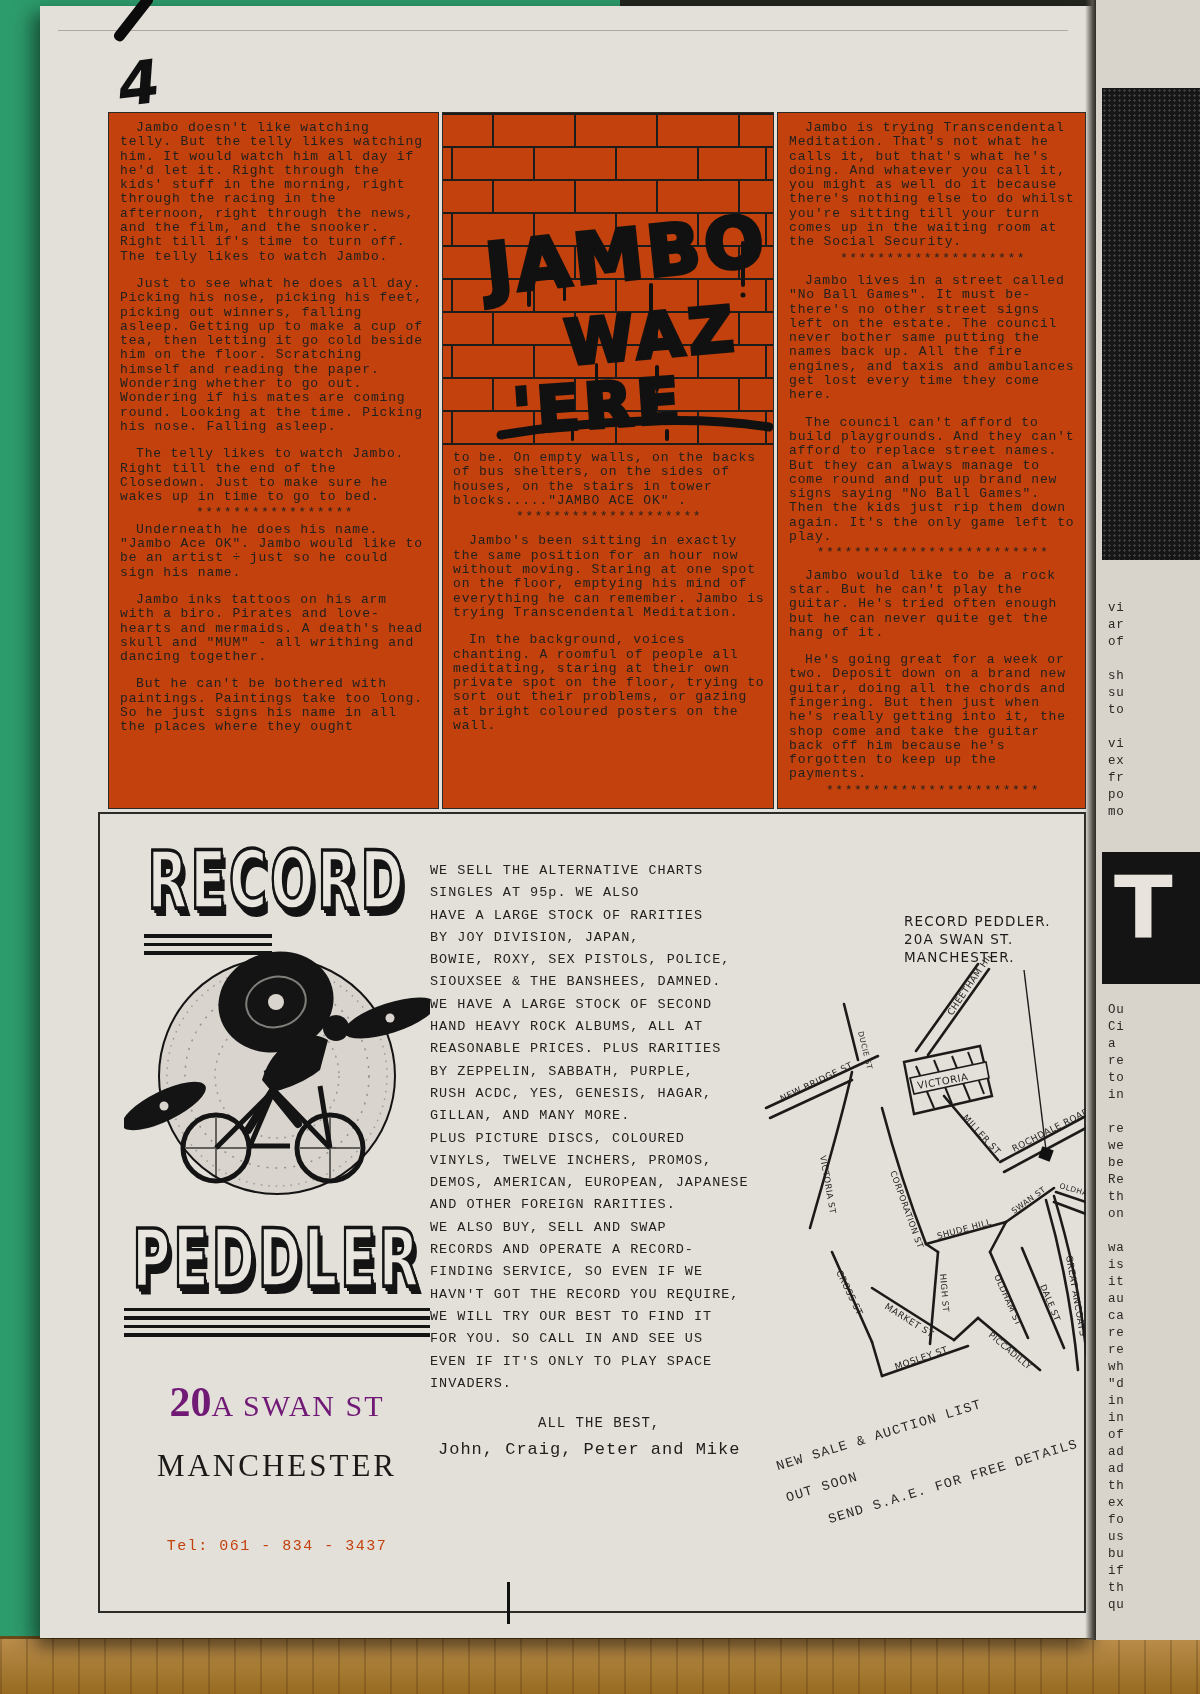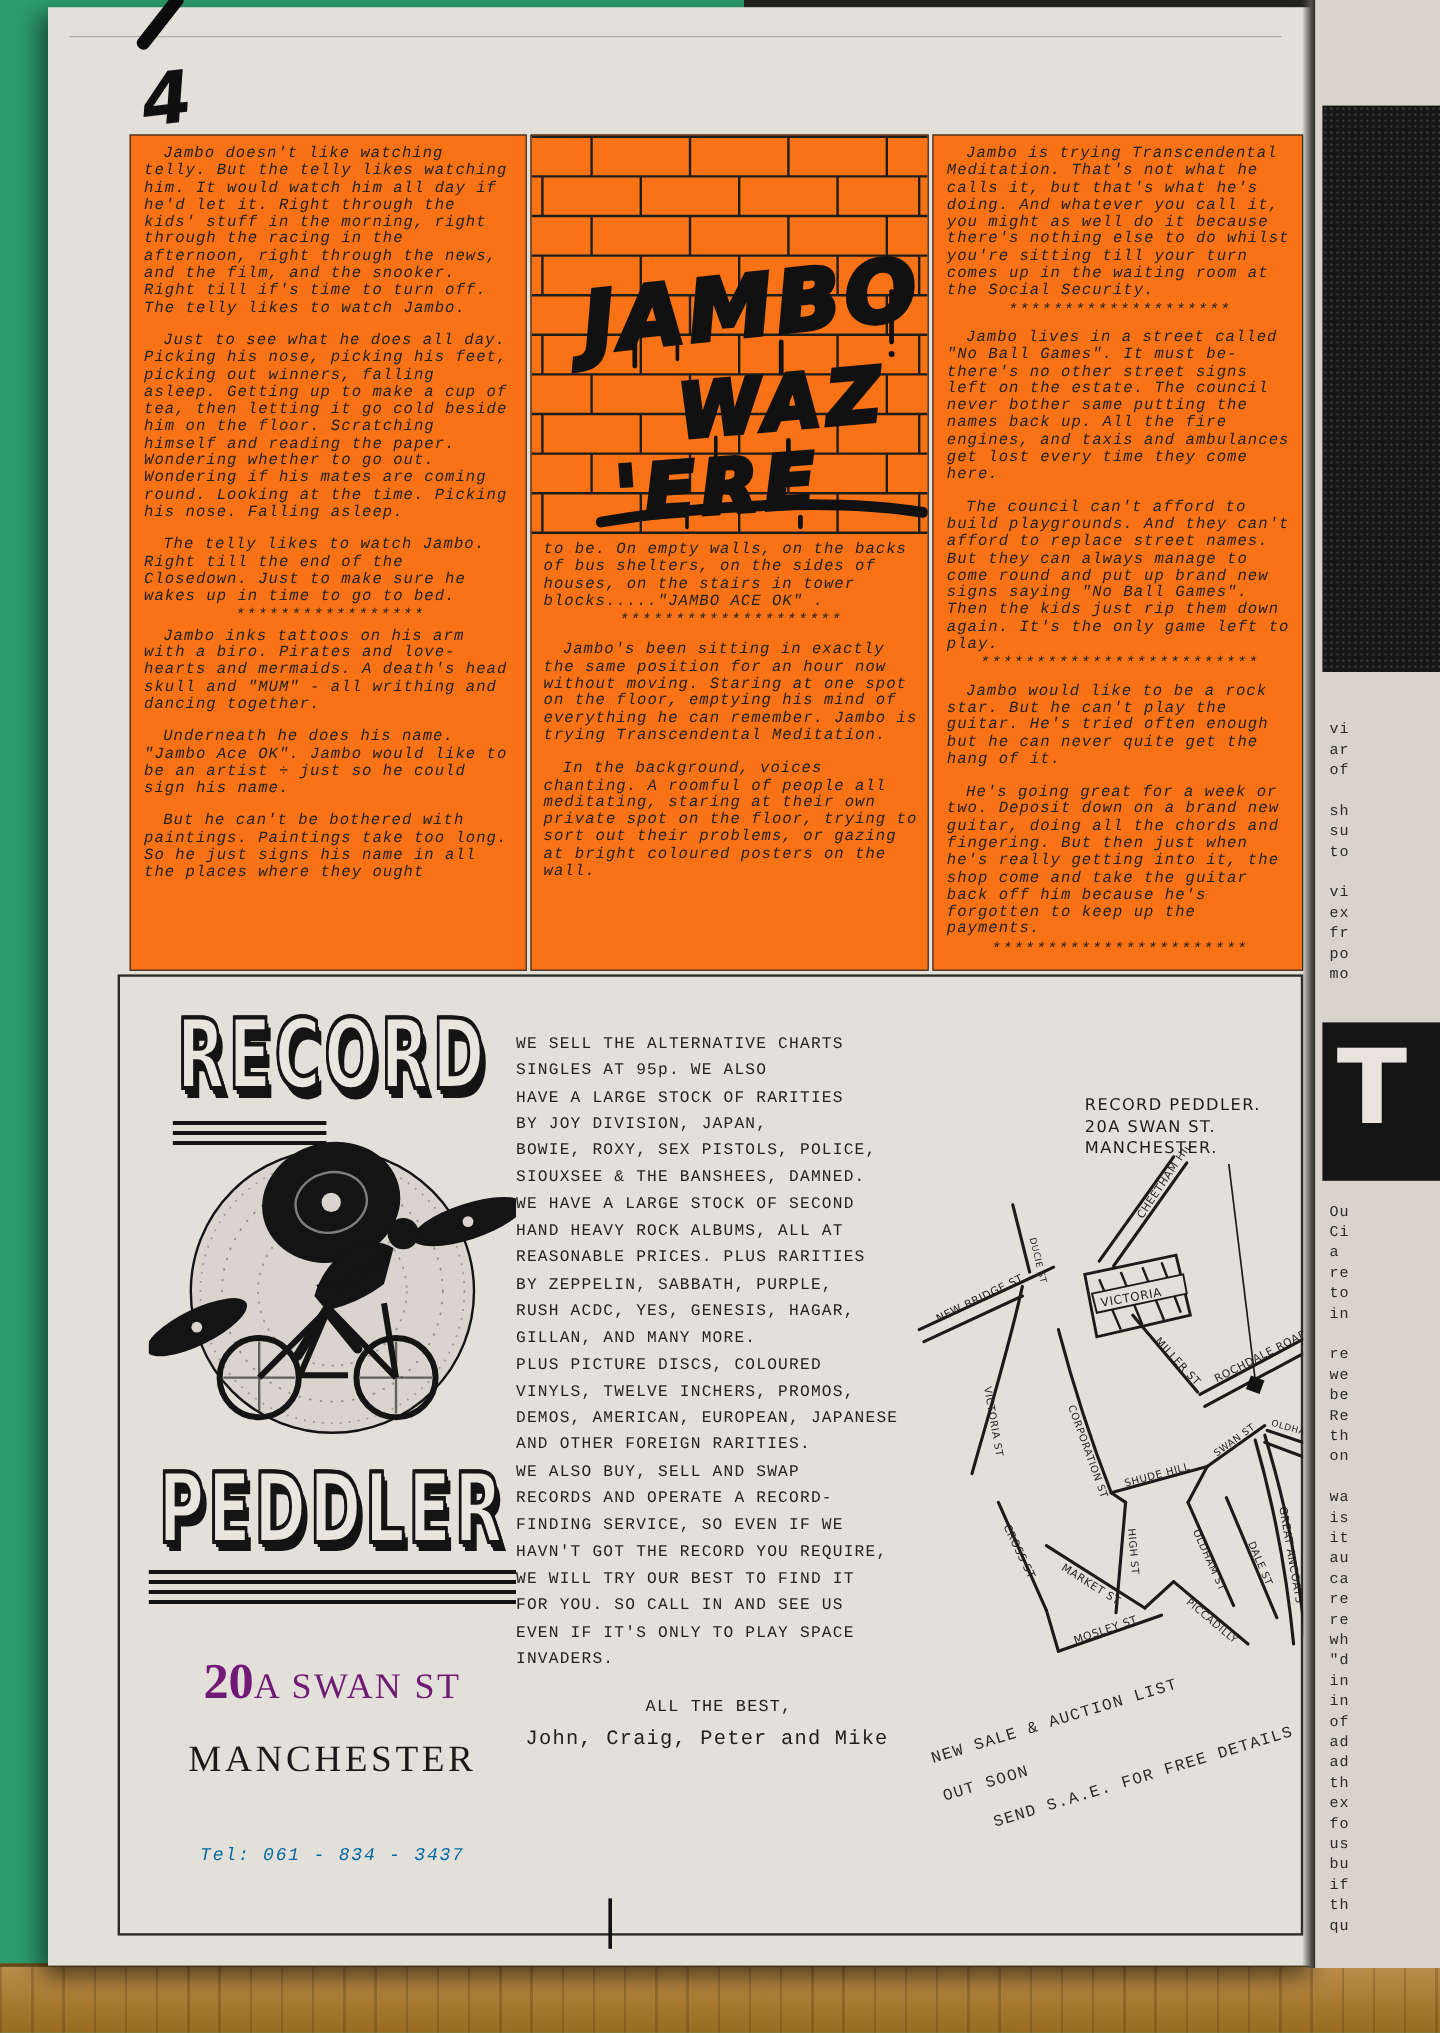--- a/index.html
+++ b/index.html
@@ -30,21 +30,21 @@
     box-shadow:-10px 6px 18px rgba(0,0,0,.35), 0 10px 14px rgba(0,0,0,.3);
   }
   .crease{position:absolute;left:18px;top:24px;width:1010px;height:0;border-top:1.5px solid #97918a;opacity:.7;}
   .page-num{
     position:absolute;left:78px;top:42px;
     font-family:"DejaVu Sans",sans-serif;font-weight:bold;font-style:italic;
     font-size:60px;color:#101010;transform:rotate(-7deg);
   }
   
   .article{position:absolute;left:68px;top:106px;display:flex;gap:3px;}
-  .colbox{border:1.6px solid #2b2b28;background:#f97316;font-style:italic;}
+  .colbox{border:1.6px solid #2b2b28;background:#c2410c;}
   .col1{width:310px;padding:8px 8px 10px 11px;}
   .col2{width:312px;padding:0 8px 10px 10px;}
   .col3{width:288px;padding:8px 8px 10px 11px;}
   .tw{font-size:13px;line-height:14.3px;letter-spacing:.85px;color:#23211e;}
   .tw p{margin:0 0 13px 0;text-indent:16px;white-space:normal;}
   .tw p.noindent{text-indent:0;}
   .tw p.last{margin-bottom:0;}
   .stars{ text-align:center;letter-spacing:1.5px;margin:-6px 0 7px 0;font-size:13px;}
   
   .graffiti{display:block;margin:0 -8px 6px -10px;}
@@ -65,21 +65,21 @@
   .speed{background:repeating-linear-gradient(180deg,#141414 0 3.5px,transparent 3.5px 8.5px);}
   .speed-left{position:absolute;left:28px;top:112px;width:128px;height:21px;}
   .speed-bottom{position:absolute;left:8px;top:486px;width:306px;height:30px;}
   .illo{position:absolute;left:8px;top:96px;}
   .addr{position:absolute;left:0;top:556px;width:100%;text-align:center;
     font-family:"Liberation Serif",serif;color:#701a75;font-size:30px;letter-spacing:2px;white-space:nowrap;}
   .addr b{font-size:42px;font-weight:bold;letter-spacing:0;}
   .city{position:absolute;left:0;top:626px;width:100%;text-align:center;
     font-family:"Liberation Serif",serif;font-size:31px;letter-spacing:3px;color:#1c1a18;}
   .tel{position:absolute;left:0;top:716px;width:100%;text-align:center;
-    font-size:15px;letter-spacing:1.5px;color:#0369a1;font-style:italic;}
+    font-size:15px;letter-spacing:1.5px;color:#c2410c;}
   .copy-col{position:absolute;left:330px;top:46px;width:340px;}
   .ad-copy{font-size:13.5px;line-height:22.3px;letter-spacing:1px;white-space:pre-line;color:#24221f;}
   .ad-closing{margin:20px 0 0 108px;font-size:14px;letter-spacing:1px;}
   .ad-signoff{margin:9px 0 0 8px;font-size:17px;letter-spacing:1px;}
   .map-col{position:absolute;left:656px;top:92px;width:330px;height:700px;}
   .map-ann{
     position:absolute;left:148px;top:6px;white-space:pre-line;
     font-family:"DejaVu Sans",sans-serif;font-size:13.5px;letter-spacing:1.2px;line-height:18px;color:#1d1b19;
   }
   .map-svg{position:absolute;left:0;top:50px;}
@@ -119,22 +119,22 @@
   <div class="crease"></div>
   <div class="page-num">4</div>
 
   <div class="article">
 
     <div class="colbox col1 tw">
       <p>Jambo doesn't like watching telly. But the telly likes watching him. It would watch him all day if he'd let it. Right through the kids' stuff in the morning, right through the racing in the afternoon, right through the news, and the film, and the snooker. Right till if's time to turn off. The telly likes to watch Jambo.</p>
       <p>Just to see what he does all day. Picking his nose, picking his feet, picking out winners, falling asleep. Getting up to make a cup of tea, then letting it go cold beside him on the floor. Scratching himself and reading the paper. Wondering whether to go out. Wondering if his mates are coming round. Looking at the time. Picking his nose. Falling asleep.</p>
       <p style="margin-bottom:2px;">The telly likes to watch Jambo. Right till the end of the Closedown. Just to make sure he wakes up in time to go to bed.</p>
       <div class="stars" style="margin:0 0 2px 0;">*****************</div>
+      <p>Underneath he does his name. "Jambo Ace OK". Jambo would like to be an artist ÷ just so he could sign his name.</p>
       <p>Jambo inks tattoos on his arm with a biro. Pirates and love-hearts and mermaids. A death's head skull and "MUM" - all writhing and dancing together.</p>
-      <p>Underneath he does his name. "Jambo Ace OK". Jambo would like to be an artist ÷ just so he could sign his name.</p>
       <p class="last">But he can't be bothered with paintings. Paintings take too long. So he just signs his name in all the places where they ought</p>
     </div>
 
     <div class="colbox col2 tw">
       <svg class="graffiti" width="330" height="332" viewBox="0 0 330 332">
         <path id="brick-path" stroke="#1c1c1a" stroke-width="2" fill="none" d="M0 1 H330 M0 34 H330 M0 67 H330 M0 100 H330 M0 133 H330 M0 166 H330 M0 199 H330 M0 232 H330 M0 265 H330 M0 298 H330 M0 331 H330 M50 1 V34 M132 1 V34 M214 1 V34 M296 1 V34 M9 34 V67 M91 34 V67 M173 34 V67 M255 34 V67 M323 34 V67 M50 67 V100 M132 67 V100 M214 67 V100 M296 67 V100 M9 100 V133 M91 100 V133 M173 100 V133 M255 100 V133 M323 100 V133 M50 133 V166 M132 133 V166 M214 133 V166 M296 133 V166 M9 166 V199 M91 166 V199 M173 166 V199 M255 166 V199 M323 166 V199 M50 199 V232 M132 199 V232 M214 199 V232 M296 199 V232 M9 232 V265 M91 232 V265 M173 232 V265 M255 232 V265 M323 232 V265 M50 265 V298 M132 265 V298 M214 265 V298 M296 265 V298 M9 298 V331 M91 298 V331 M173 298 V331 M255 298 V331 M323 298 V331 "></path>
         <g font-family="DejaVu Sans, sans-serif" font-weight="bold" fill="#111" stroke="#111">
           <text x="42" y="168" font-size="70" letter-spacing="4" stroke-width="4" transform="rotate(-6 165 140)">JAMBO</text>
           <text x="122" y="246" font-size="62" letter-spacing="5" stroke-width="4" transform="rotate(-5 190 225)">WAZ</text>
           <text x="70" y="314" font-size="62" letter-spacing="5" stroke-width="4" transform="rotate(-4 160 295)">'ERE</text>

